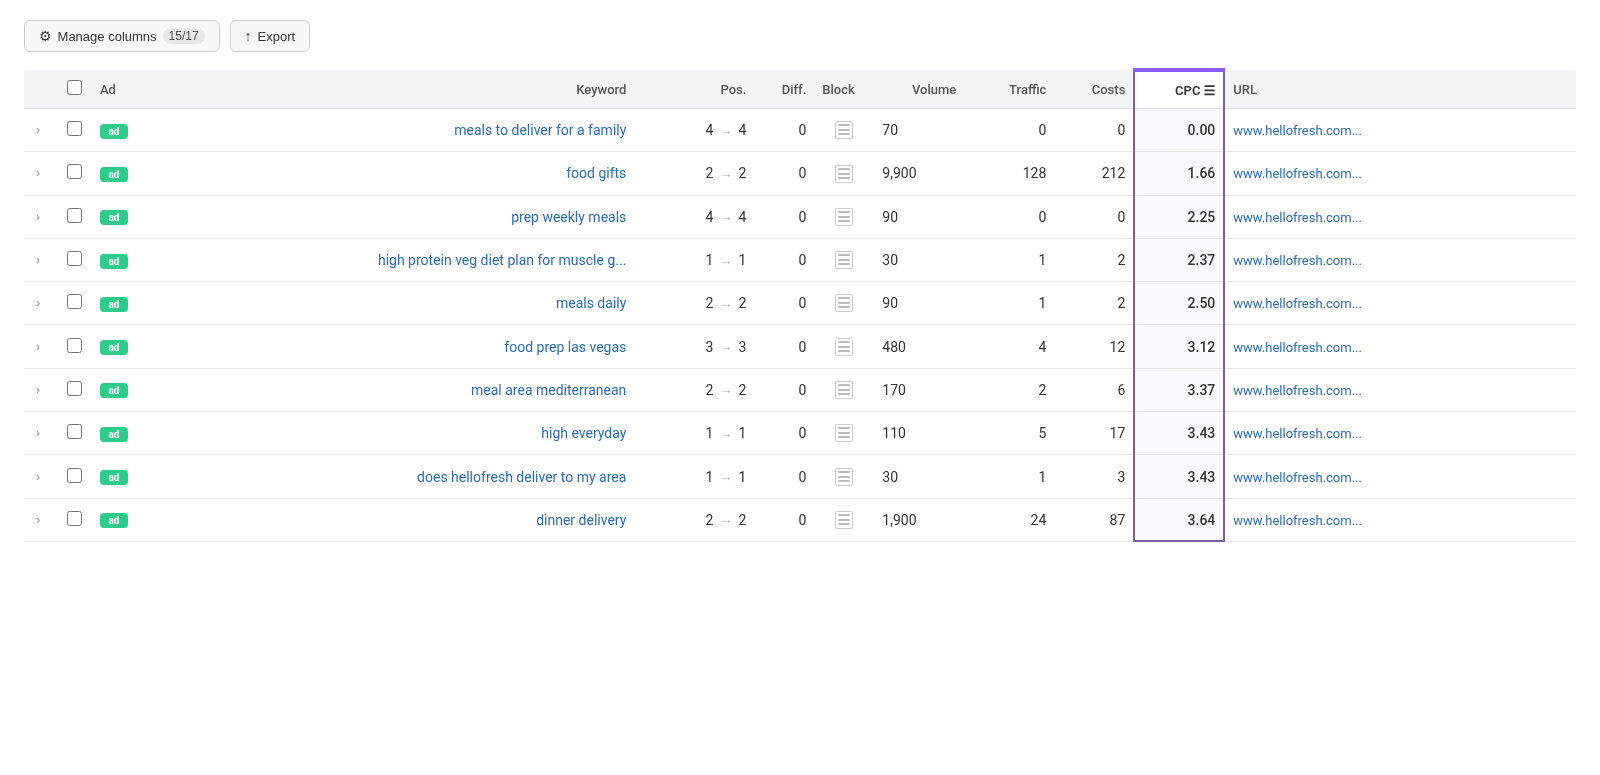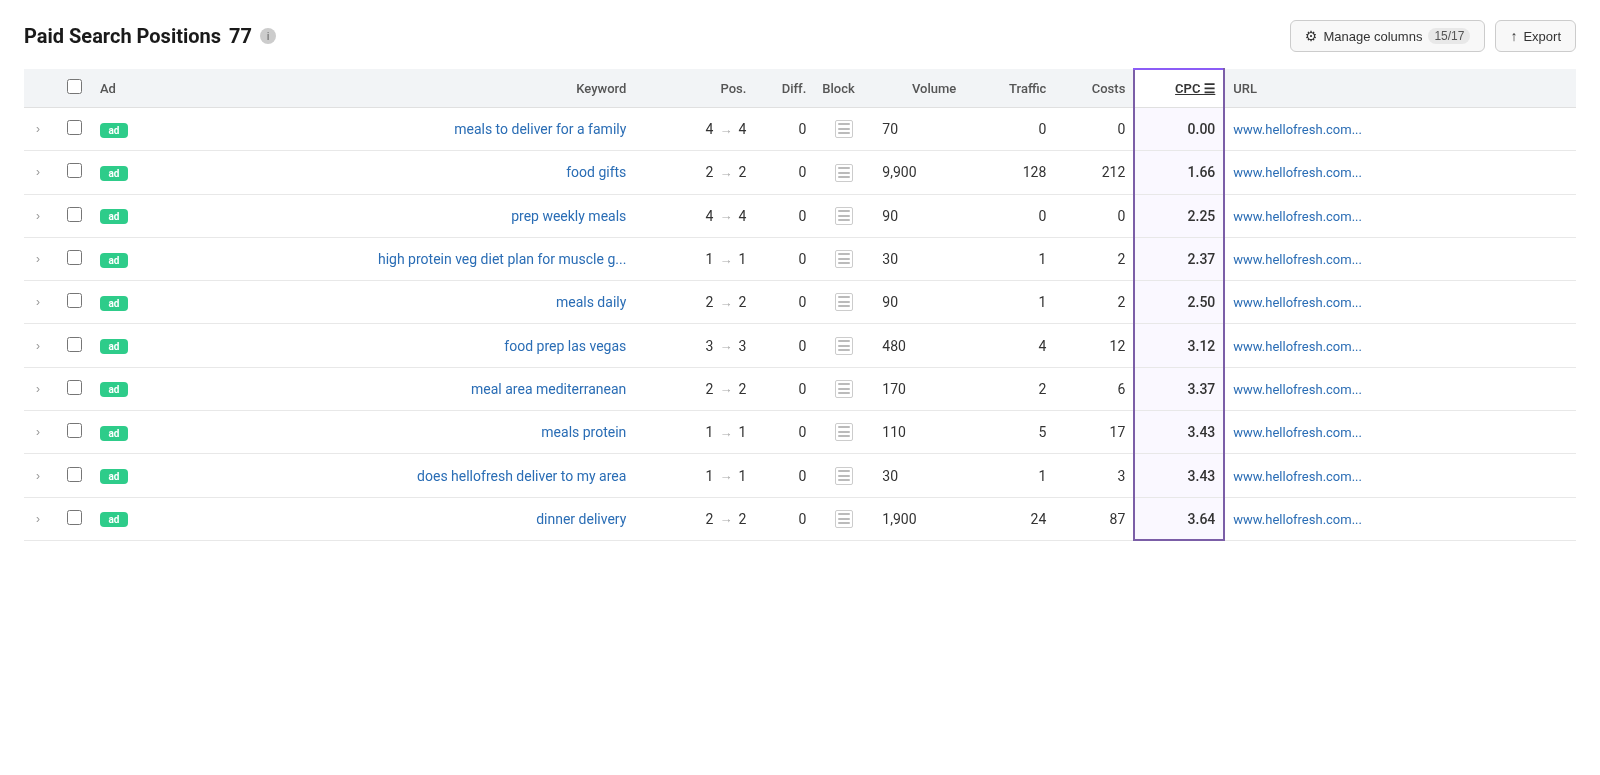--- a/index.html
+++ b/index.html
@@ -97,24 +97,23 @@
       font-size: 13px;
       font-weight: 500;
       color: #555;
       text-align: left;
       white-space: nowrap;
     }
     thead th.col-cpc {
       background: #fff;
       border-left: 2px solid #7b5ea7;
       border-right: 2px solid #7b5ea7;
-      border-top: 2px solid #8b5cf6;
+      border-top: 4px solid #8b5cf6;
       color: #333;
       font-weight: 600;
-      text-decoration: underline;
     }
     thead th.numeric { text-align: right; }
     thead th.center { text-align: left; }
     tbody tr {
       border-bottom: 1px solid #e8e8e8;
     }
     tbody td {
       padding: 12px 8px;
       font-size: 14px;
       color: #333;
@@ -215,25 +214,20 @@
     .col-traffic { width: 90px; text-align: right; }
     .col-costs { width: 80px; text-align: right; }
     .col-cpc { width: 90px; text-align: right; }
     .col-url { min-width: 200px; }
   </style>
 </head>
 <body>
 
 <div class="page-container">
   <div class="header-row">
-    <div class="header-left">
-      <span class="page-title">Paid Search Positions</span>
-      <span class="count-badge">77</span>
-      <span class="info-icon">i</span>
-    </div>
     <div class="header-right">
       <button class="btn-manage-columns">
         <span class="gear-icon">⚙</span>
         <span>Manage columns</span>
         <span class="badge">15/17</span>
       </button>
       <button class="btn-export">
         <span class="export-icon">↑</span>
         <span>Export</span>
       </button>
@@ -488,21 +482,21 @@
     <td class="col-expand">
       <button class="expand-btn">›</button>
     </td>
     <td class="col-checkbox checkbox-cell">
       <input type="checkbox" style="">
     </td>
     <td class="col-ad">
       <span class="ad-badge">ad</span>
     </td>
     <td class="col-keyword">
-      <a class="keyword-link">meals protein</a>
+      <a class="keyword-link">high everyday</a>
     </td>
     <td class="col-pos numeric">
       <div class="pos-cell">
         <span>1</span>
         <span class="arrow-icon">→</span>
         <span>1</span>
       </div>
     </td>
     <td class="col-diff numeric">0</td>
     <td class="col-block center">

